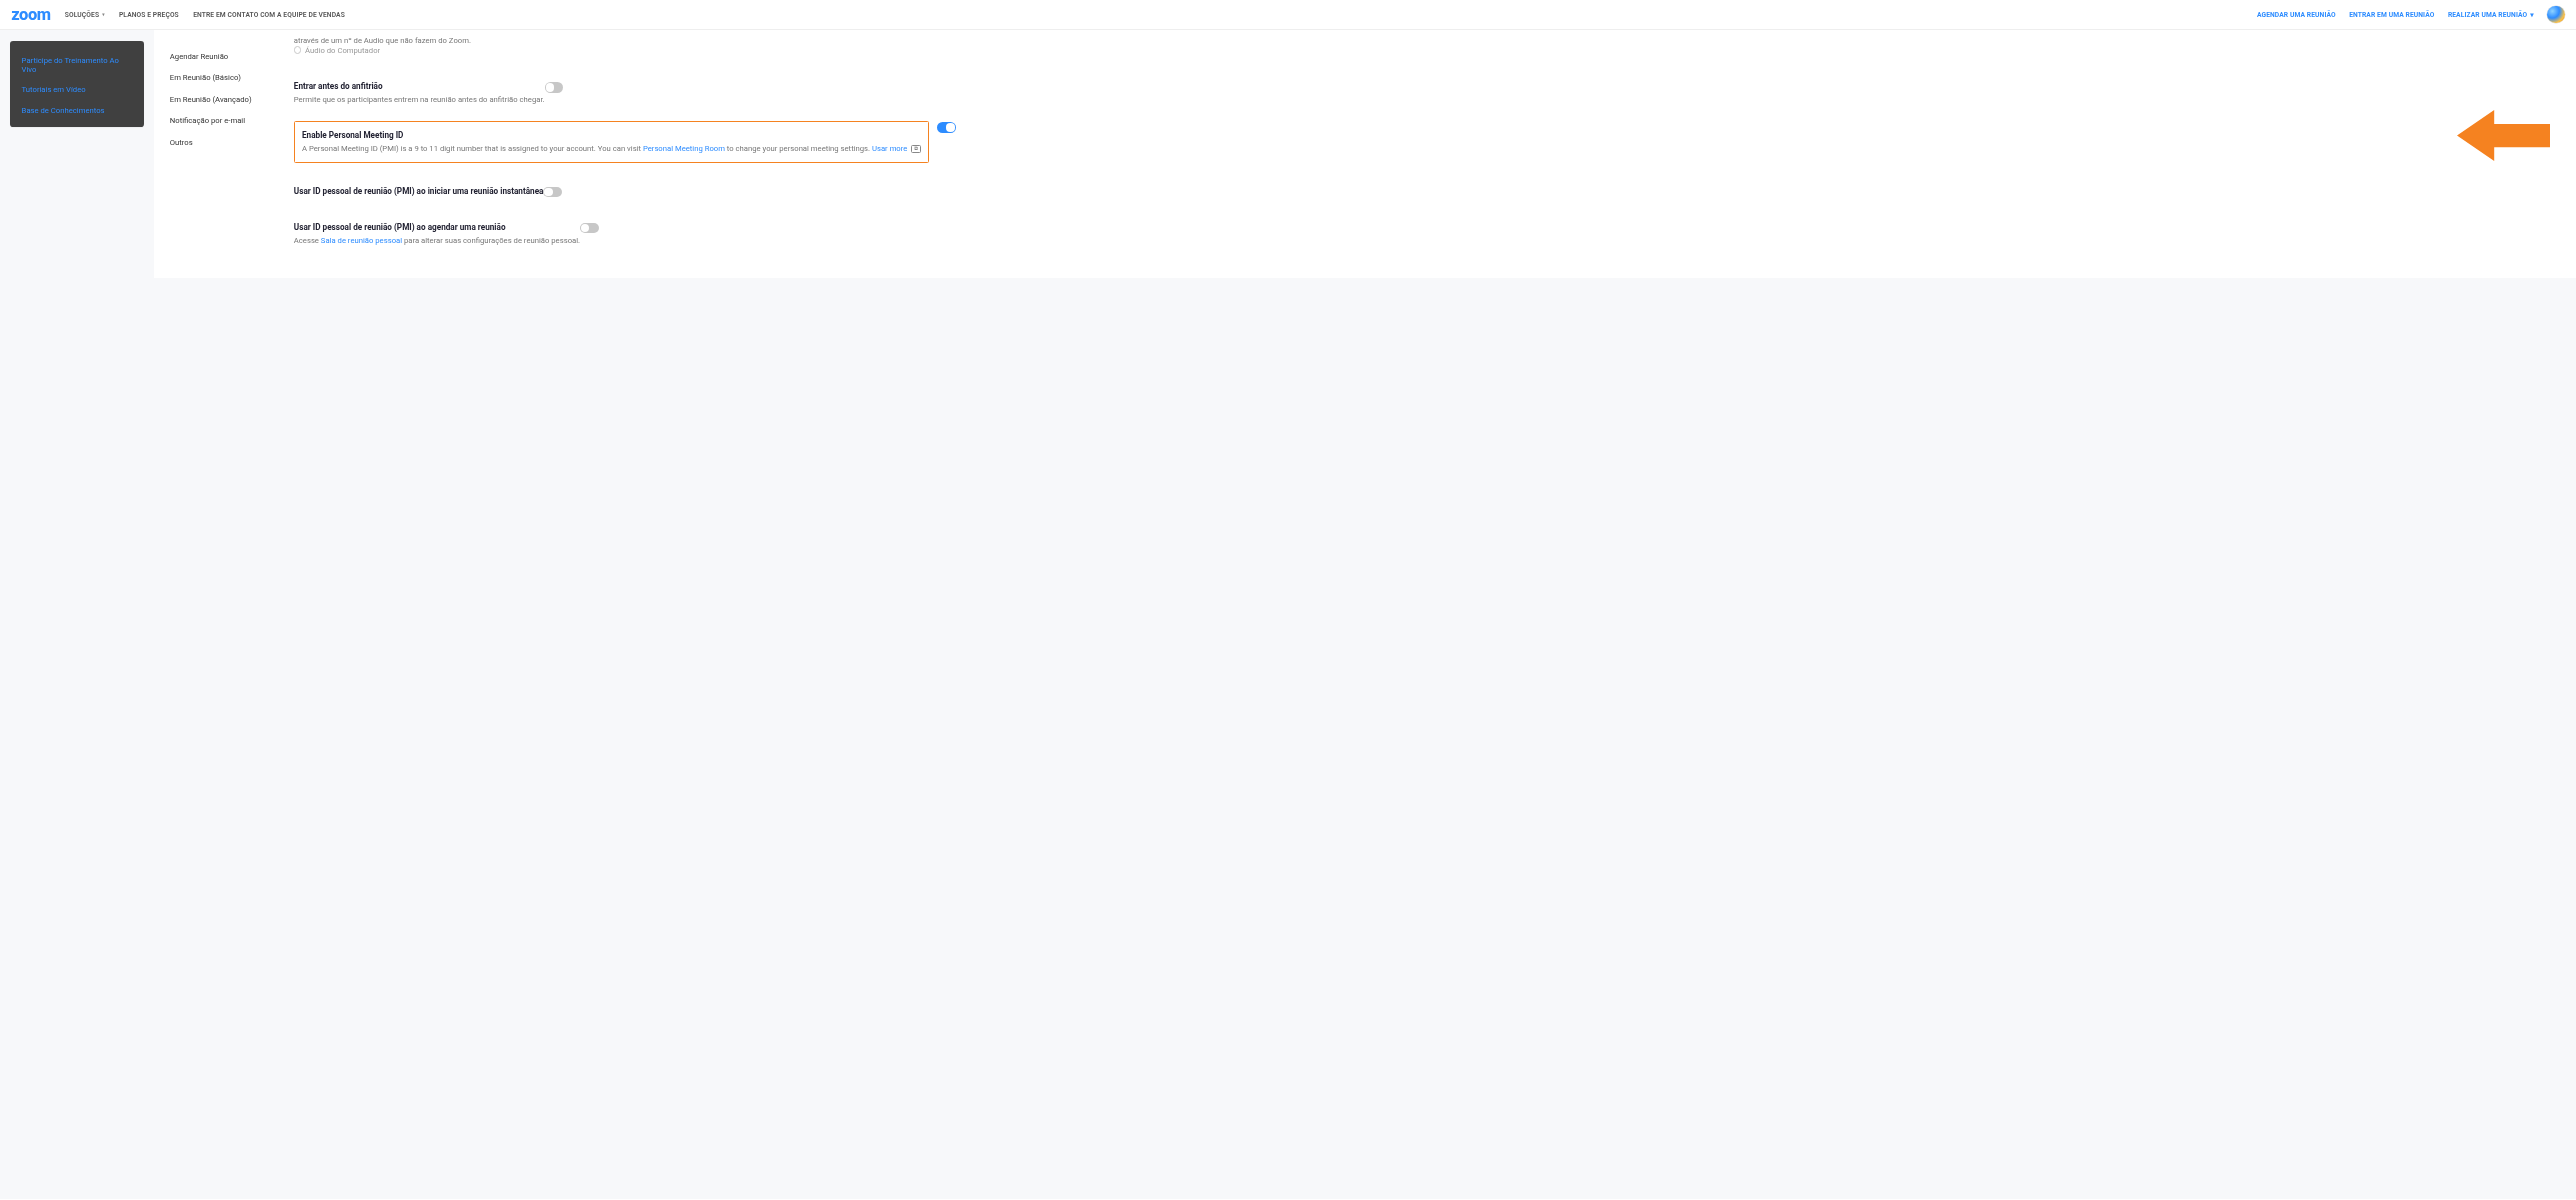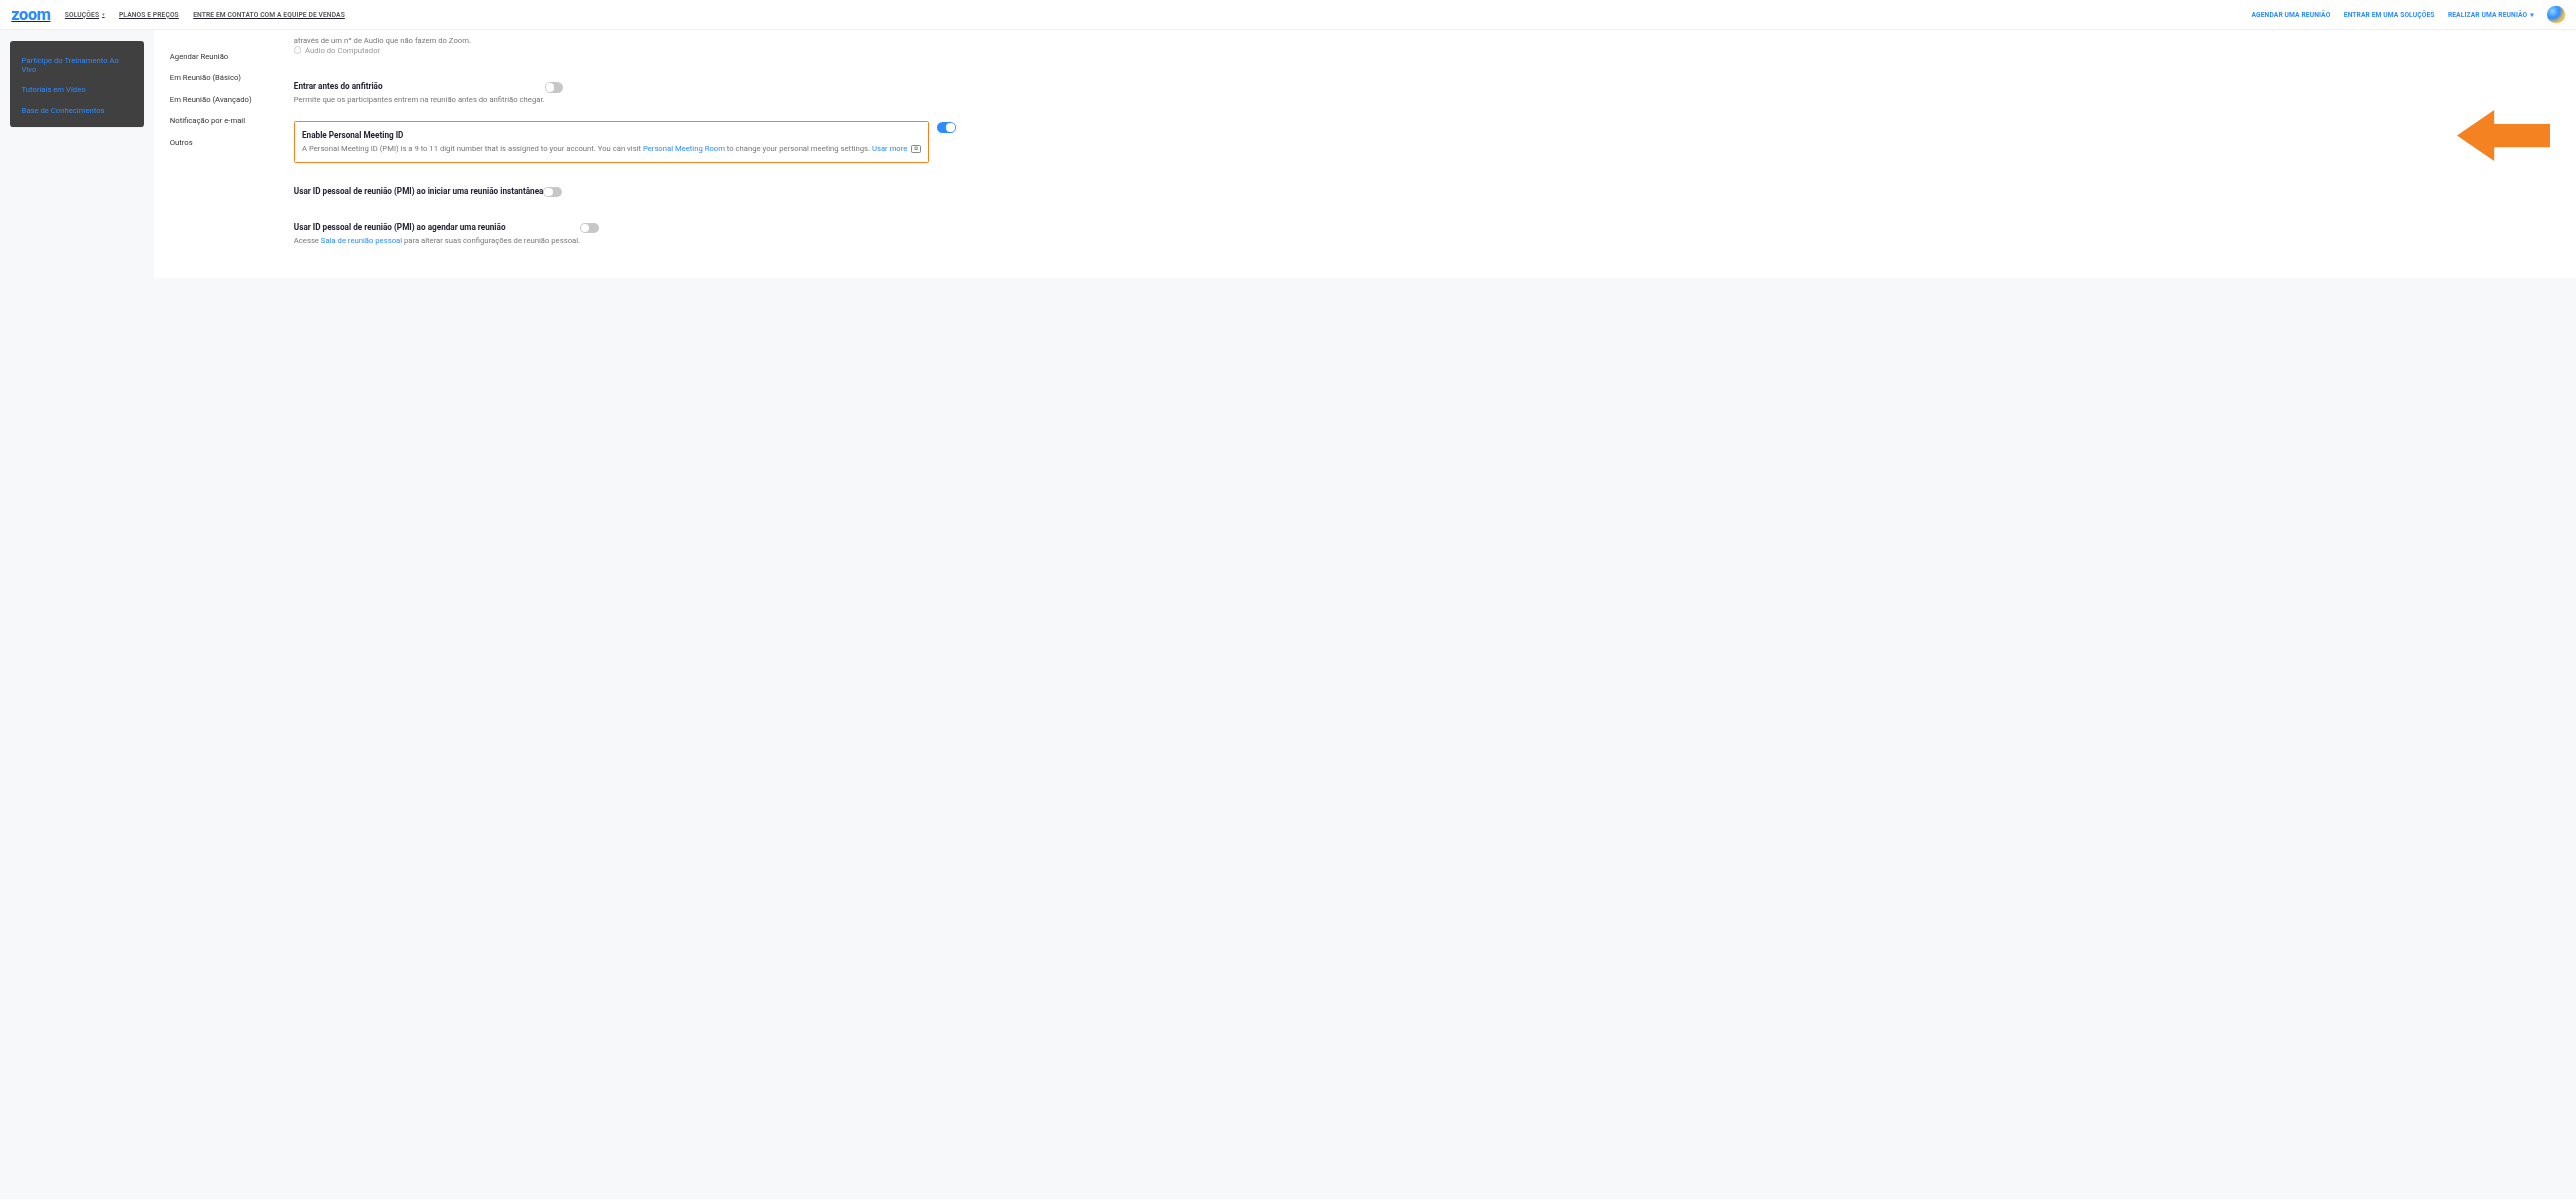--- a/index.html
+++ b/index.html
@@ -4,21 +4,21 @@
 <style>
   * { box-sizing: border-box; margin: 0; padding: 0; }
   body { font-family: -apple-system, BlinkMacSystemFont, "Segoe UI", Roboto, Helvetica, Arial, sans-serif; background: #fff; color: #232333; }
 
   
   .header {
     display: flex; align-items: center; justify-content: space-between;
     padding: 5.2px 11.3px; border-bottom: 0.5px solid #eee; background: #fff;
     position: relative;
   }
-  .header-left { display: flex; align-items: center; gap: 14.4px; text-decoration: underline; }
+  .header-left { display: flex; align-items: center; gap: 14.4px; }
   .logo { font-weight: 800; font-size: 16.5px; color: #2d8cff; letter-spacing: -0.5px; }
   .nav-item { font-size: 6.7px; font-weight: 600; color: #555; letter-spacing: 0.1px; cursor: pointer; display: inline-flex; align-items: center; gap: 3.1px; }
   .nav-item .caret { font-size: 4.6px; color: #888; }
   .header-right { display: flex; align-items: center; gap: 13.4px; }
   .cta-link { font-size: 6.7px; font-weight: 700; color: #2d8cff; letter-spacing: 0.1px; cursor: pointer; display: inline-flex; align-items: center; gap: 3.1px; }
   .avatar { width: 17.5px; height: 17.5px; border-radius: 50%; background: radial-gradient(circle at 30% 30%, #8fd3ff, #2d8cff 40%, #f7c04a 70%, #e87e04 100%); box-shadow: 0 0 0 0.5px #ddd; }
 
   
   .page { display: flex; align-items: flex-start; background: #f7f8fa; min-height: calc(100vh - 31px); }
   .sidebar { width: 144px; padding: 10.3px 0 10.3px 10.3px; }
@@ -66,21 +66,21 @@
     <div class="logo">zoom</div>
     <div class="nav-item">
       <span>SOLUÇÕES</span>
       <span class="caret">▾</span>
     </div>
     <div class="nav-item">PLANOS E PREÇOS</div>
     <div class="nav-item">ENTRE EM CONTATO COM A EQUIPE DE VENDAS</div>
   </div>
   <div class="header-right">
     <div class="cta-link">AGENDAR UMA REUNIÃO</div>
-    <div class="cta-link">ENTRAR EM UMA SOLUÇÕES</div>
+    <div class="cta-link">ENTRAR EM UMA REUNIÃO</div>
     <div class="cta-link">
       <span>REALIZAR UMA REUNIÃO</span>
       <span class="caret">▾</span>
     </div>
     <div class="avatar"></div>
   </div>
 </div>
 
 <div class="page">
 

